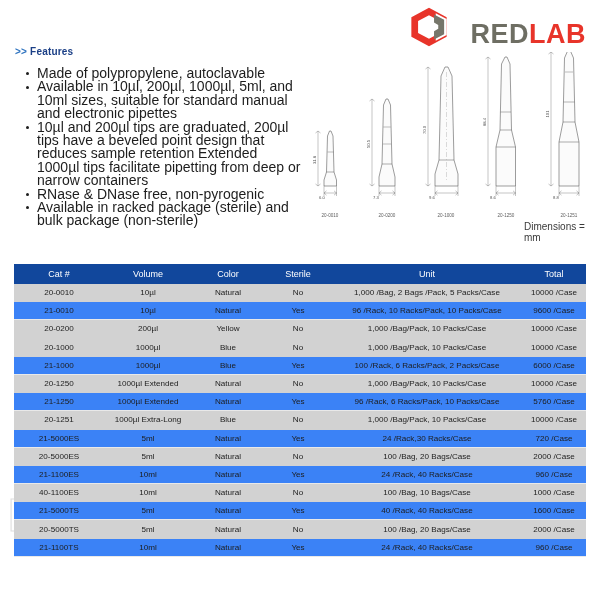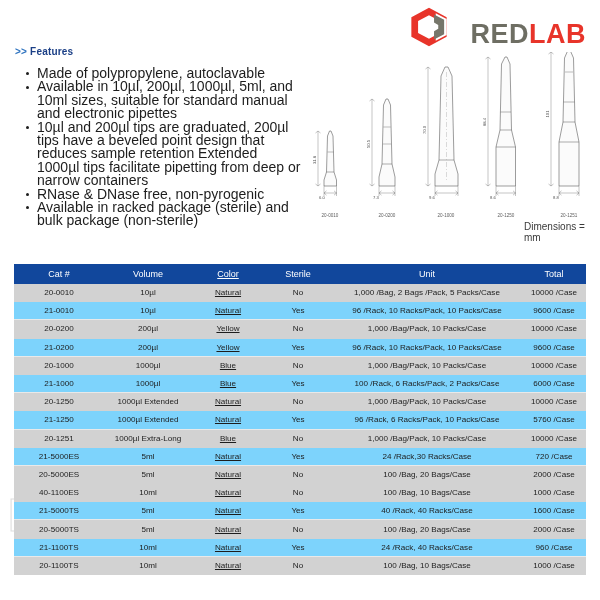--- a/index.html
+++ b/index.html
@@ -69,26 +69,26 @@
     height:20px;padding:0;text-align:center;
     vertical-align:middle;
   }
   .tbl tbody td{
     height:17.2px;padding:0 2px;text-align:center;
     vertical-align:middle;
     border-bottom:1px solid #e9e9e9;
     white-space:nowrap;
   }
   .tbl tbody tr.odd td{background:#d2d2d2;}
-  .tbl tbody tr.even td{background:#7dd3fc;}
+  .tbl tbody tr.even td{background:#3b82f6;}
   .tbl tbody tr.odd td{border-bottom:1px solid #d2d2d2;}
 
   .c-cat{width:90px;}
   .c-vol{width:88px;}
-  .c-col{width:72px;text-decoration:underline;}
+  .c-col{width:72px;}
   .c-ste{width:68px;}
   .c-uni{width:190px;}
   .c-tot{width:64px;}
 
   
   .watermark{
     position:absolute;left:8px;top:480px;
     width:584px;height:70px;
     pointer-events:none;
     font-size:46px;font-weight:bold;
@@ -276,28 +276,20 @@
         <td class="c-tot">9600 /Case</td>
       </tr>
       <tr class="odd">
         <td class="c-cat">20-0200</td>
         <td class="c-vol">200µl</td>
         <td class="c-col">Yellow</td>
         <td class="c-ste">No</td>
         <td class="c-uni">1,000 /Bag/Pack, 10 Packs/Case</td>
         <td class="c-tot">10000 /Case</td>
       </tr>
-      <tr class="even">
-        <td class="c-cat">21-0200</td>
-        <td class="c-vol">200µl</td>
-        <td class="c-col">Yellow</td>
-        <td class="c-ste">Yes</td>
-        <td class="c-uni">96 /Rack, 10 Racks/Pack, 10 Packs/Case</td>
-        <td class="c-tot">9600 /Case</td>
-      </tr>
       <tr class="odd">
         <td class="c-cat">20-1000</td>
         <td class="c-vol">1000µl</td>
         <td class="c-col">Blue</td>
         <td class="c-ste">No</td>
         <td class="c-uni">1,000 /Bag/Pack, 10 Packs/Case</td>
         <td class="c-tot">10000 /Case</td>
       </tr>
       <tr class="even">
         <td class="c-cat">21-1000</td>
@@ -340,20 +332,28 @@
         <td class="c-tot">720 /Case</td>
       </tr>
       <tr class="odd">
         <td class="c-cat">20-5000ES</td>
         <td class="c-vol">5ml</td>
         <td class="c-col">Natural</td>
         <td class="c-ste">No</td>
         <td class="c-uni">100 /Bag, 20 Bags/Case</td>
         <td class="c-tot">2000 /Case</td>
       </tr>
+      <tr class="even">
+        <td class="c-cat">21-1100ES</td>
+        <td class="c-vol">10ml</td>
+        <td class="c-col">Natural</td>
+        <td class="c-ste">Yes</td>
+        <td class="c-uni">24 /Rack, 40 Racks/Case</td>
+        <td class="c-tot">960 /Case</td>
+      </tr>
       <tr class="odd">
         <td class="c-cat">40-1100ES</td>
         <td class="c-vol">10ml</td>
         <td class="c-col">Natural</td>
         <td class="c-ste">No</td>
         <td class="c-uni">100 /Bag, 10 Bags/Case</td>
         <td class="c-tot">1000 /Case</td>
       </tr>
       <tr class="even">
         <td class="c-cat">21-5000TS</td>
@@ -372,22 +372,14 @@
         <td class="c-tot">2000 /Case</td>
       </tr>
       <tr class="even">
         <td class="c-cat">21-1100TS</td>
         <td class="c-vol">10ml</td>
         <td class="c-col">Natural</td>
         <td class="c-ste">Yes</td>
         <td class="c-uni">24 /Rack, 40 Racks/Case</td>
         <td class="c-tot">960 /Case</td>
       </tr>
-      <tr class="odd">
-        <td class="c-cat">20-1100TS</td>
-        <td class="c-vol">10ml</td>
-        <td class="c-col">Natural</td>
-        <td class="c-ste">No</td>
-        <td class="c-uni">100 /Bag, 10 Bags/Case</td>
-        <td class="c-tot">1000 /Case</td>
-      </tr>
     </tbody>
 </table>
 
 </body></html>

